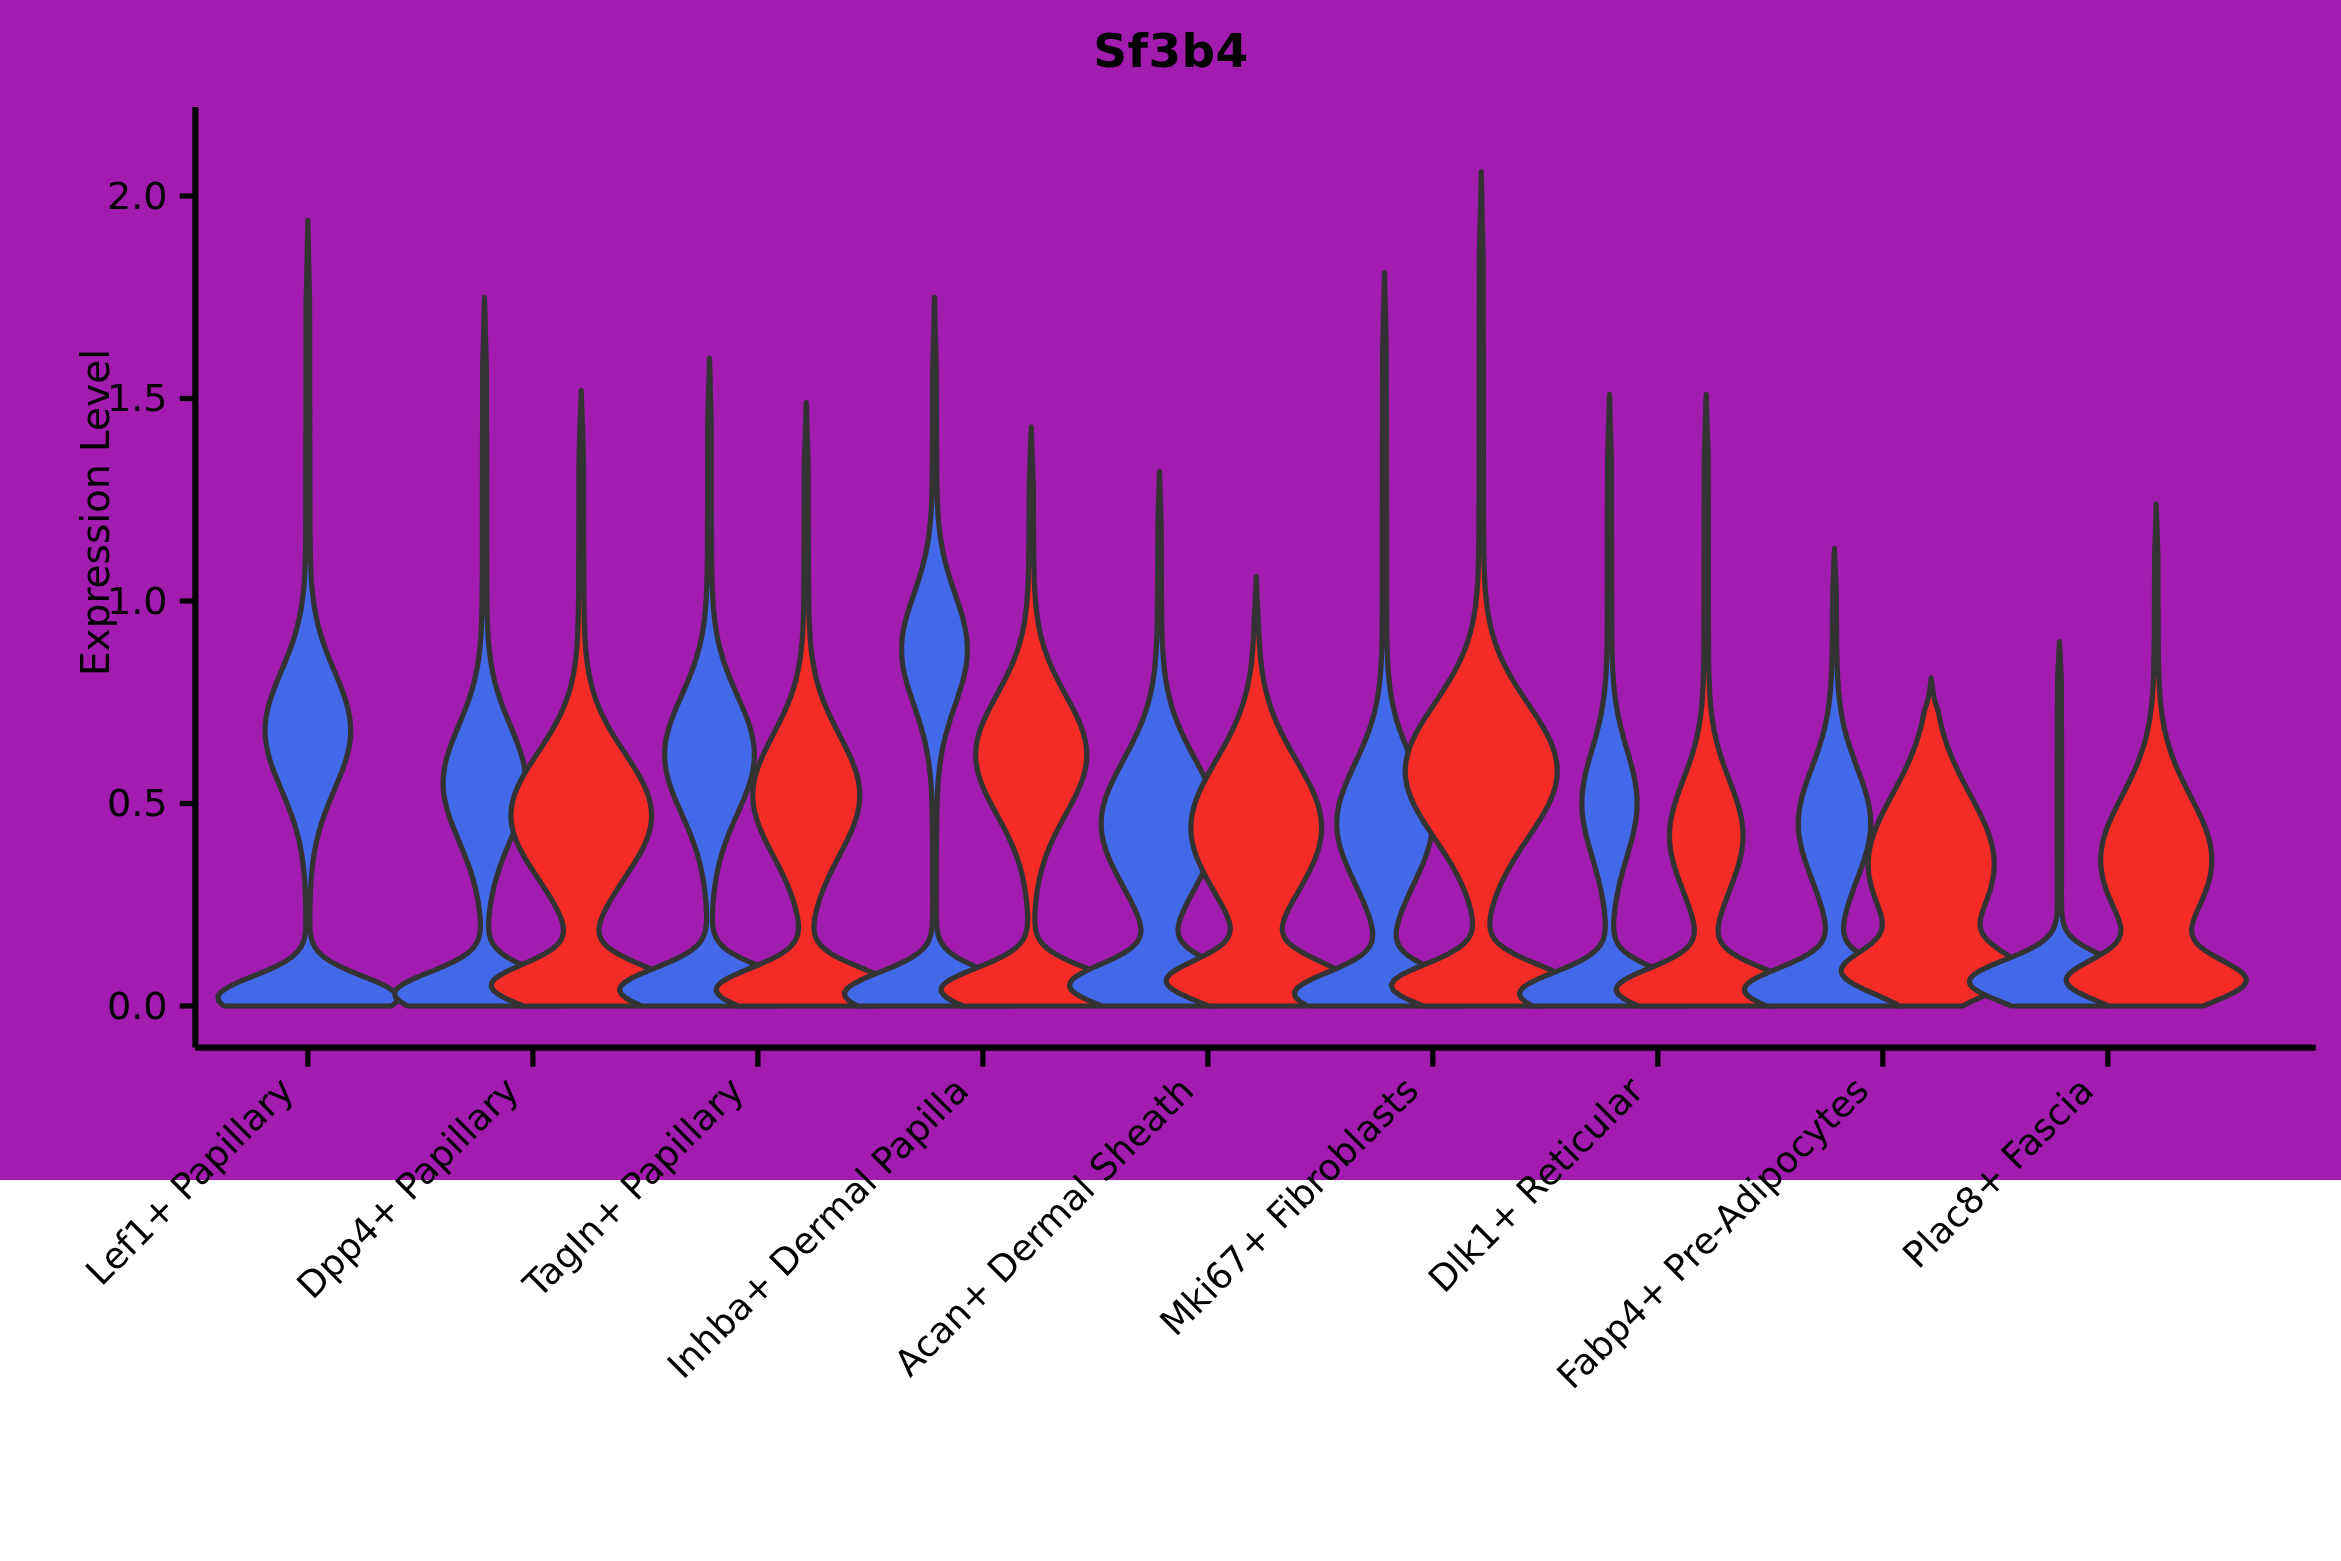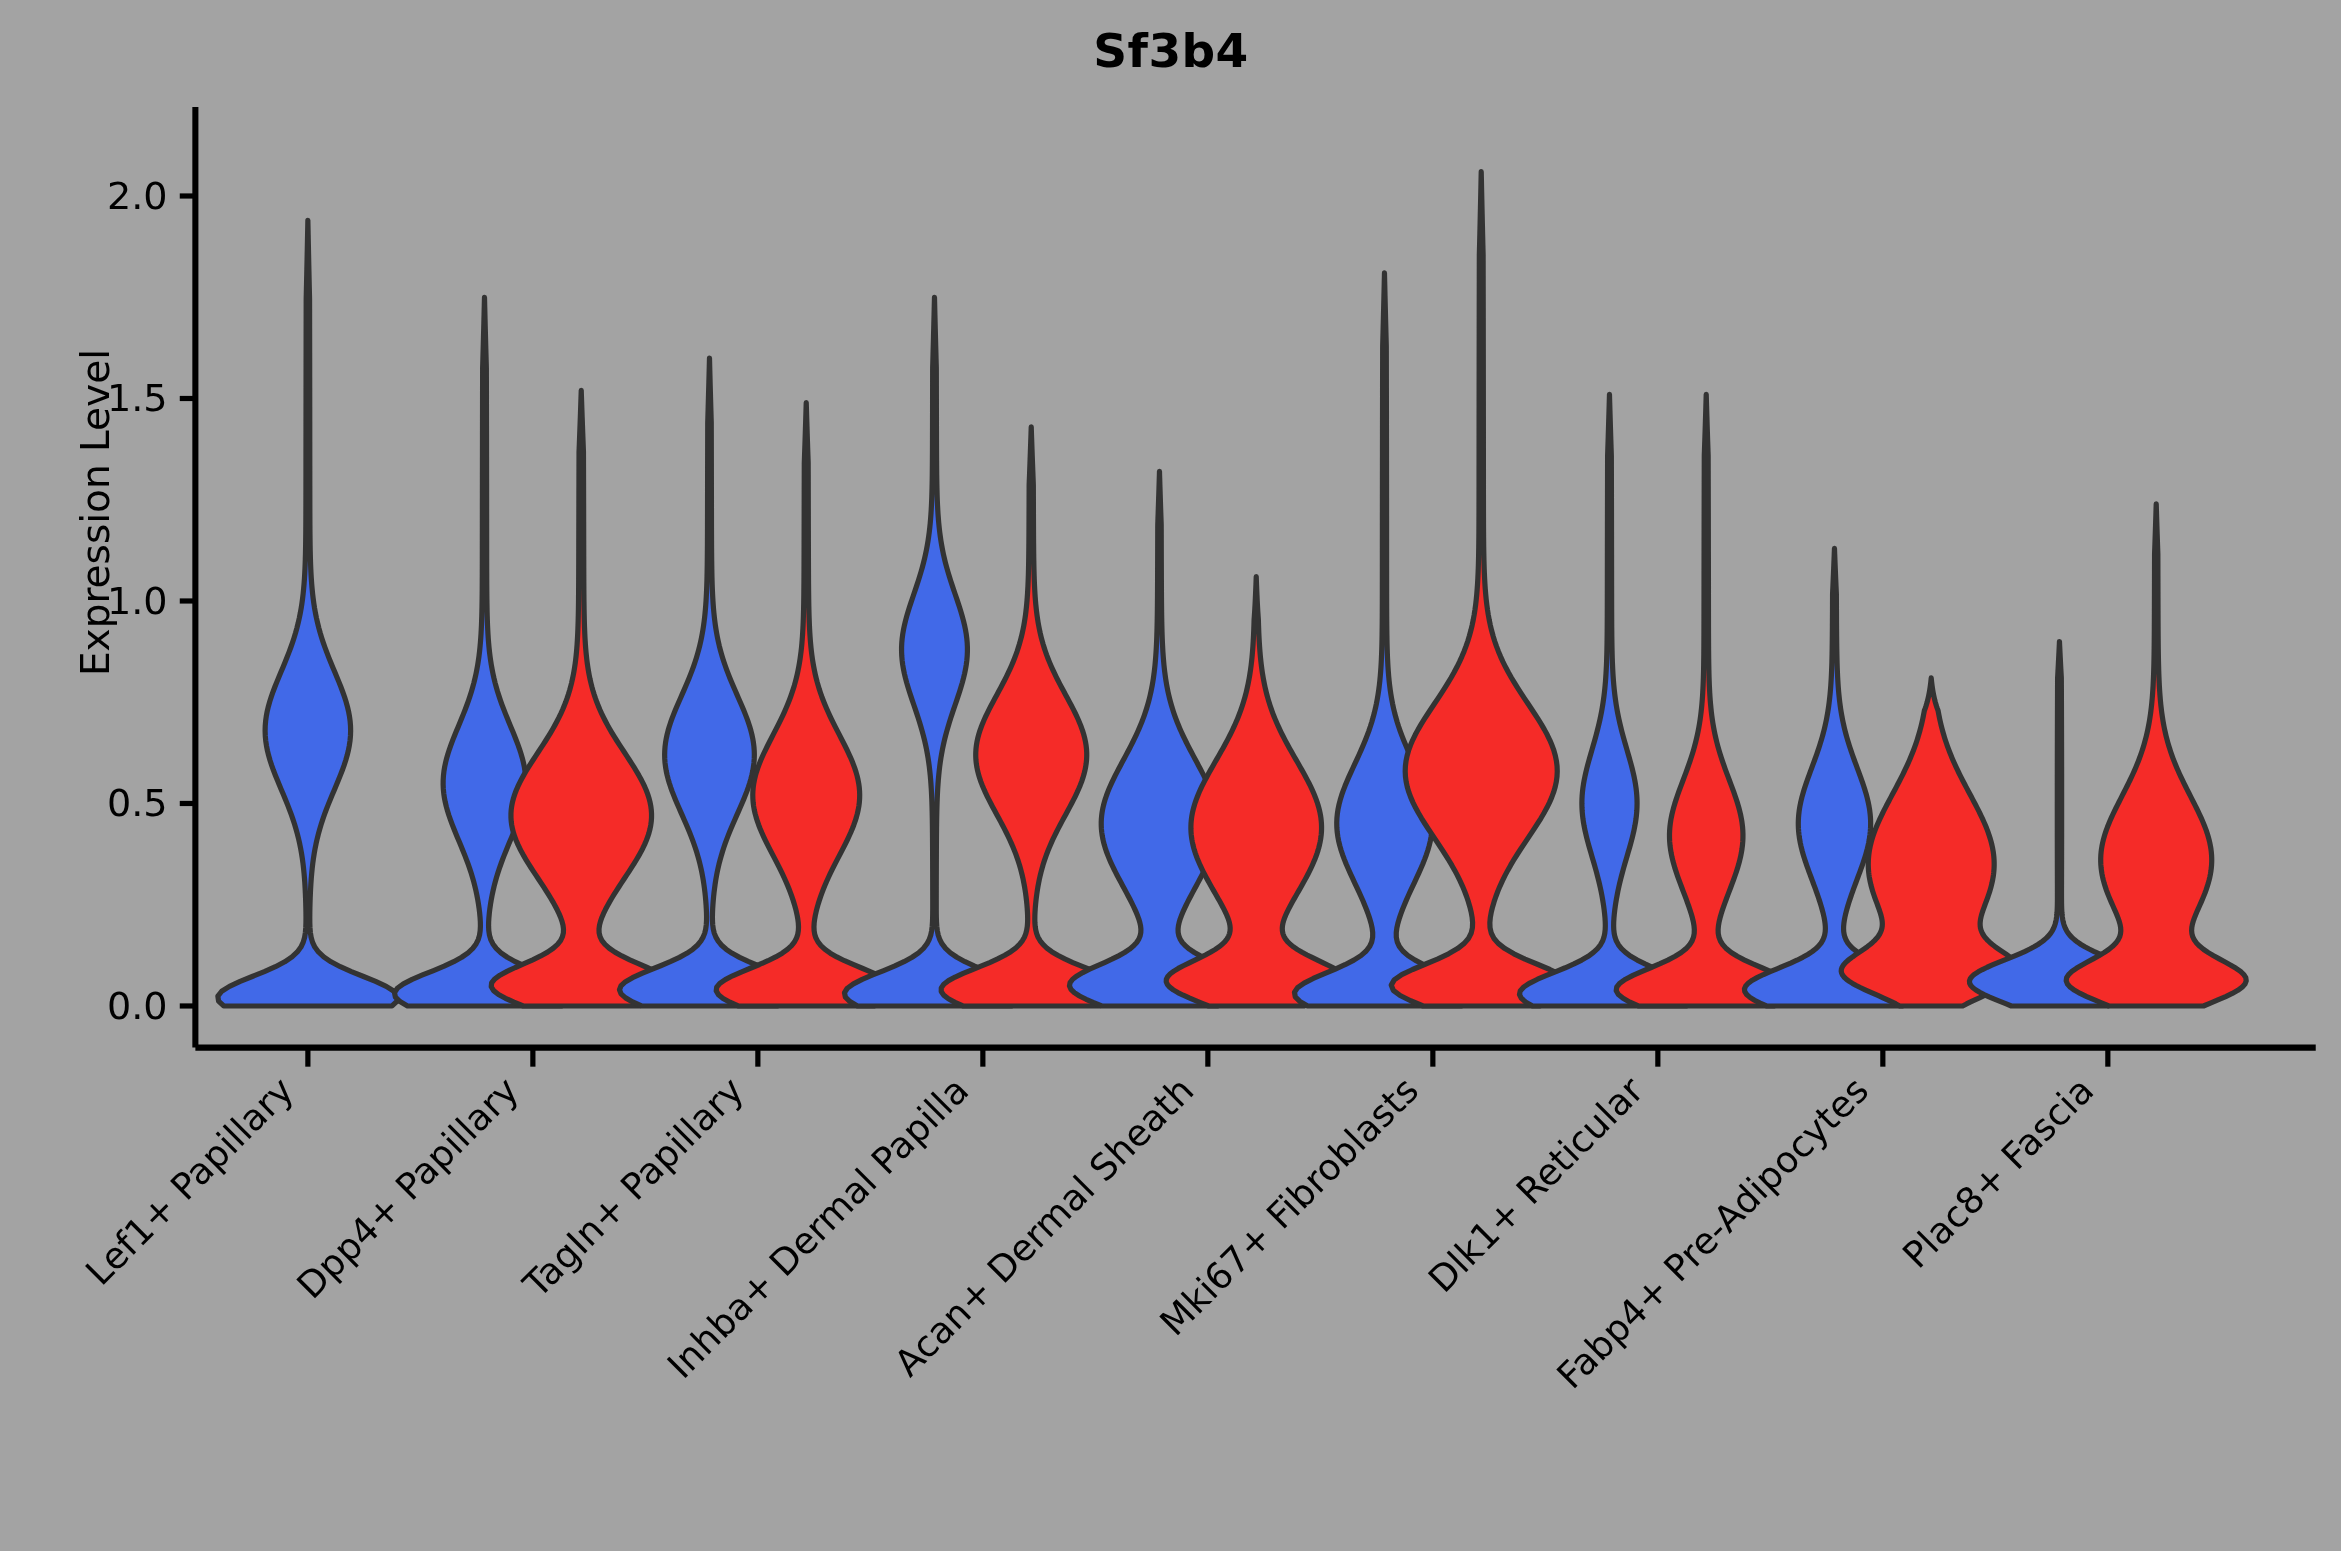--- a/index.html
+++ b/index.html
@@ -1,17 +1,17 @@
 <!DOCTYPE html>
 <html style="font-size:14px"><head>
 <meta charset="utf-8">
 <style>
   html,body{margin:0;padding:0;background:#ffffff;}
   body{width:2342px;height:1561px;font-family:"DejaVu Sans",sans-serif;overflow:hidden;}
-  #root{position:relative;width:2342px;height:1551px;background:#a3a3a3;}
+  #root{position:relative;width:2342px;height:1180px;background:#a21caf;}
   #title{position:absolute;left:0;top:22.6px;width:2342px;text-align:center;
          font-size:47px;font-weight:bold;color:#000;letter-spacing:0.4px;}
   #ylabel{position:absolute;left:-165px;top:490px;width:520px;text-align:center;
           transform:rotate(-90deg);font-size:39px;color:#000;}
   #plotsvg{position:absolute;left:0;top:0;}
   .ticklabel{font-size:44px;fill:#000;font-family:"DejaVu Sans",sans-serif;}
   .xticklabel{font-size:42px;fill:#000;font-family:"DejaVu Sans",sans-serif;}
 </style>
 </head>
 <body>

